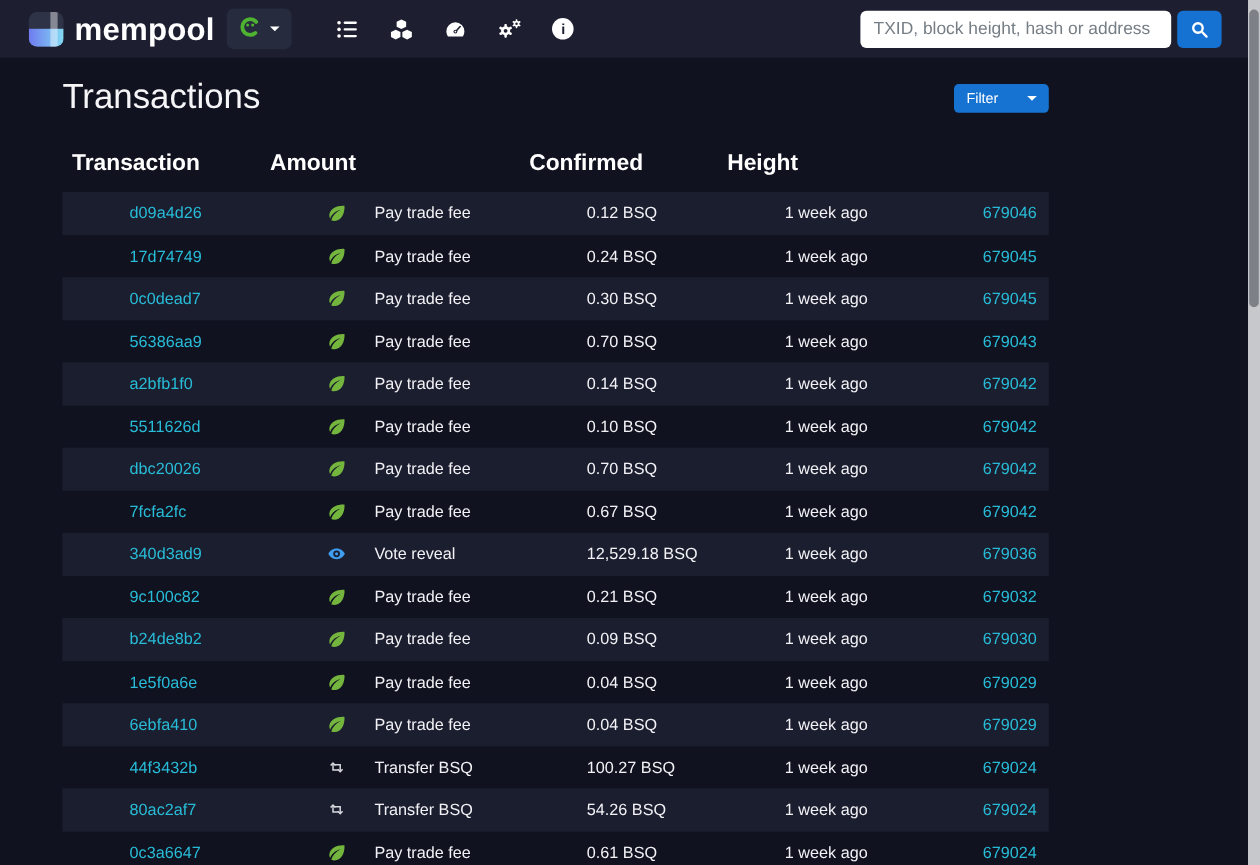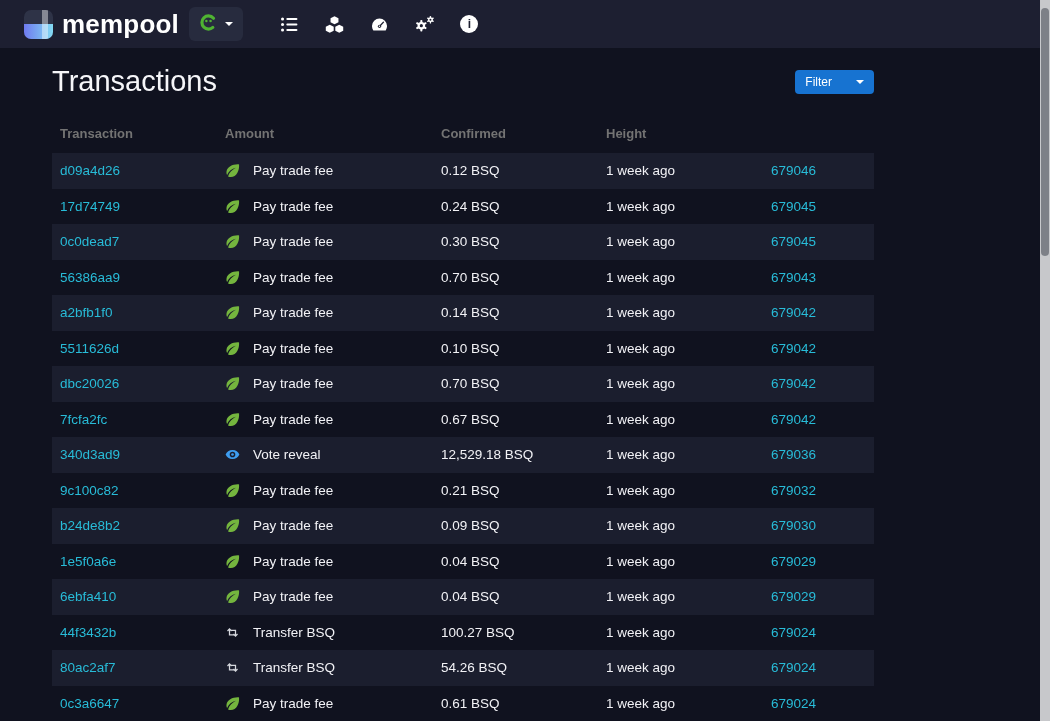--- a/index.html
+++ b/index.html
@@ -63,26 +63,26 @@
   
   .main{margin-left:52px;width:822px;}
   .title-row{display:flex;align-items:center;justify-content:space-between;margin-top:17px;}
   .page-title{font-size:29px;font-weight:400;color:#f5f5f8;}
   .filter-btn{
     background:#1773d1;color:#fff;border:none;border-radius:4px;
     font-size:12px;font-family:"Liberation Sans",sans-serif;
     padding:5px 10px;display:flex;align-items:center;gap:24px;cursor:pointer;
   }
   .tx-grid{display:grid;grid-template-columns:165px 216px 165px 165px 1fr;align-items:center;}
-  .tx-head{margin-top:22px;padding:6px 0 12px;font-size:13px;font-weight:700;color:#737373;}
+  .tx-head{margin-top:22px;padding:6px 0 12px;font-size:19px;font-weight:700;color:#ffffff;}
   .cell{padding-left:8px;}
-  .tx-row{height:35.5px;font-size:13.5px;}
+  .tx-row{height:35.5px;font-size:13.5px;padding-left:48px;}
   .tx-row.stripe{background:var(--stripe);}
   .tx-row a{color:var(--link);text-decoration:none;cursor:pointer;}
-  .type-cell{display:flex;align-items:center;gap:13px;text-align:center;}
+  .type-cell{display:flex;align-items:center;gap:24px;text-align:center;}
   .type-icon{width:15px;height:15px;display:inline-flex;align-items:center;justify-content:center;}
   .type-icon svg{width:15px;height:15px;display:none;}
   .type-icon.leaf-icon svg.i-leaf{display:block;fill:var(--leaf);}
   .type-icon.eye-icon svg.i-eye{display:block;fill:var(--eye);fill-rule:evenodd;}
   .type-icon.retweet-icon svg.i-retweet{display:block;stroke:var(--retweet);fill:none;}
   
   .scrollbar{position:absolute;top:0;right:0;width:10px;height:721px;background:#c7c8cb;}
   .scroll-thumb{position:absolute;top:8px;left:1px;width:8px;height:248px;border-radius:4px;background:#7d8087;}
 </style>
 </head>
@@ -145,20 +145,29 @@
           <circle r="4.8"></circle>
             <circle r="2" fill="#1d1f31"></circle>
         </g>
       </svg>
     </div>
     <div class="nav-item">
       <span class="info-circle">i</span>
     </div>
   </div>
 
+  <div class="search-form">
+    <input class="search-input" type="text" placeholder="TXID, block height, hash or address" style="">
+    <button class="search-btn">
+      <svg width="17" height="17" viewBox="0 0 24 24" fill="none" stroke="#fff" stroke-width="2.8">
+        <circle cx="10.3" cy="10.3" r="5.6"></circle>
+        <path d="M14.8 14.8l5.6 5.6" stroke-linecap="round"></path>
+      </svg>
+    </button>
+  </div>
 </div>
 
 <div class="main">
   <div class="title-row">
     <h1 class="page-title">Transactions</h1>
     <button class="filter-btn">
       <span>Filter</span>
       <span class="caret"></span>
     </button>
   </div>

